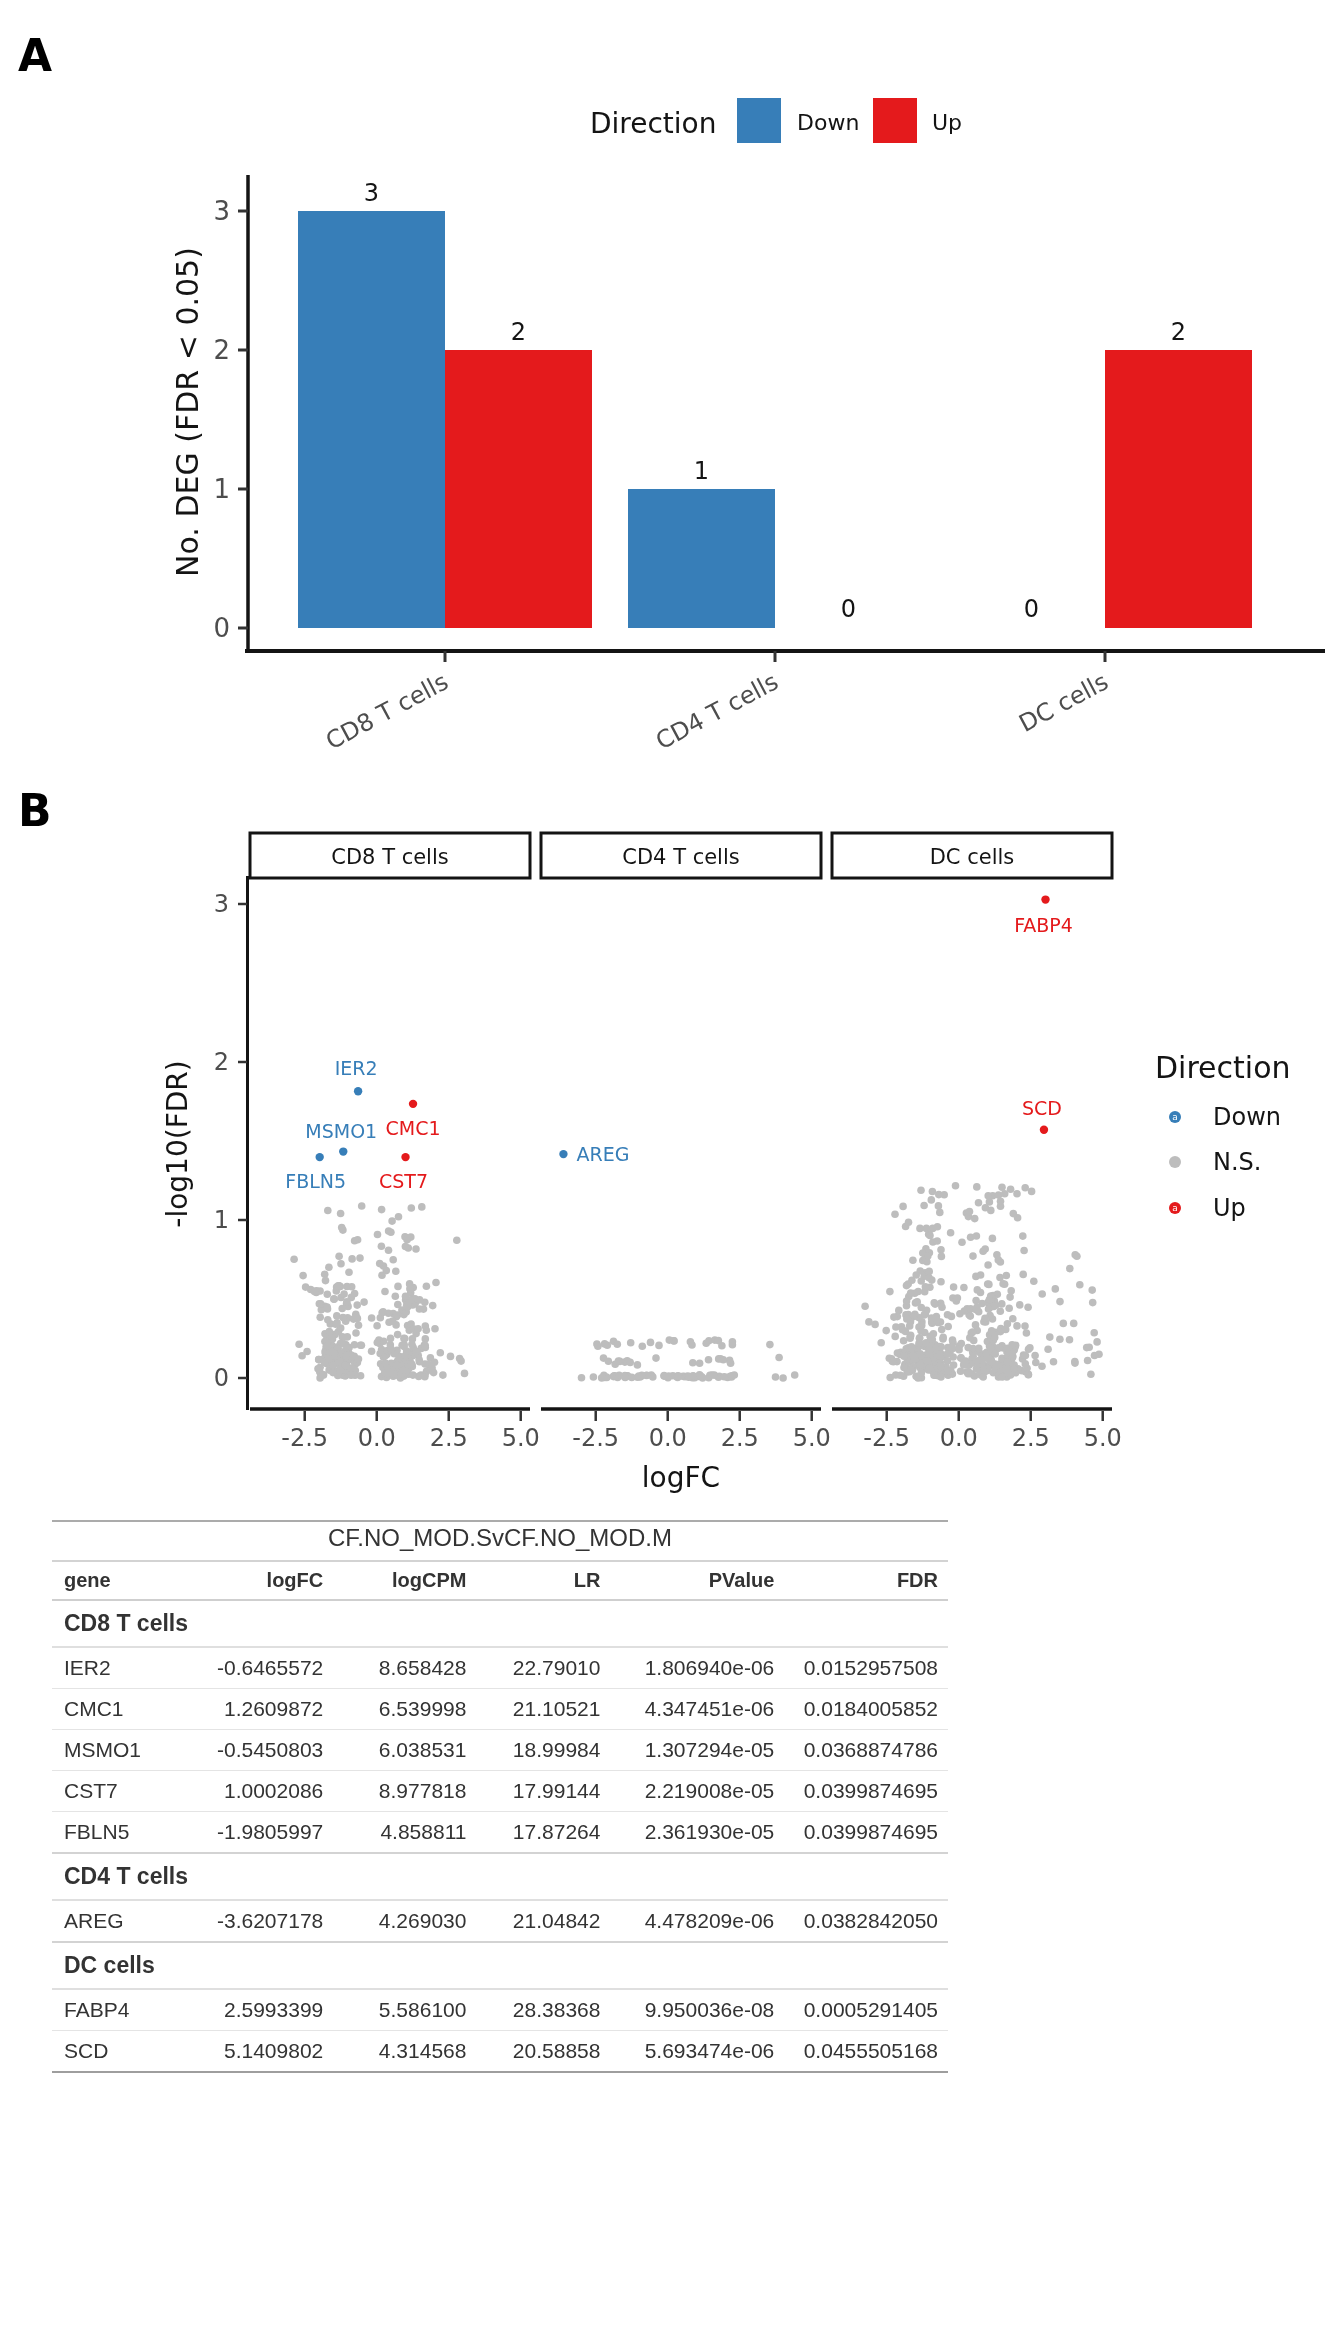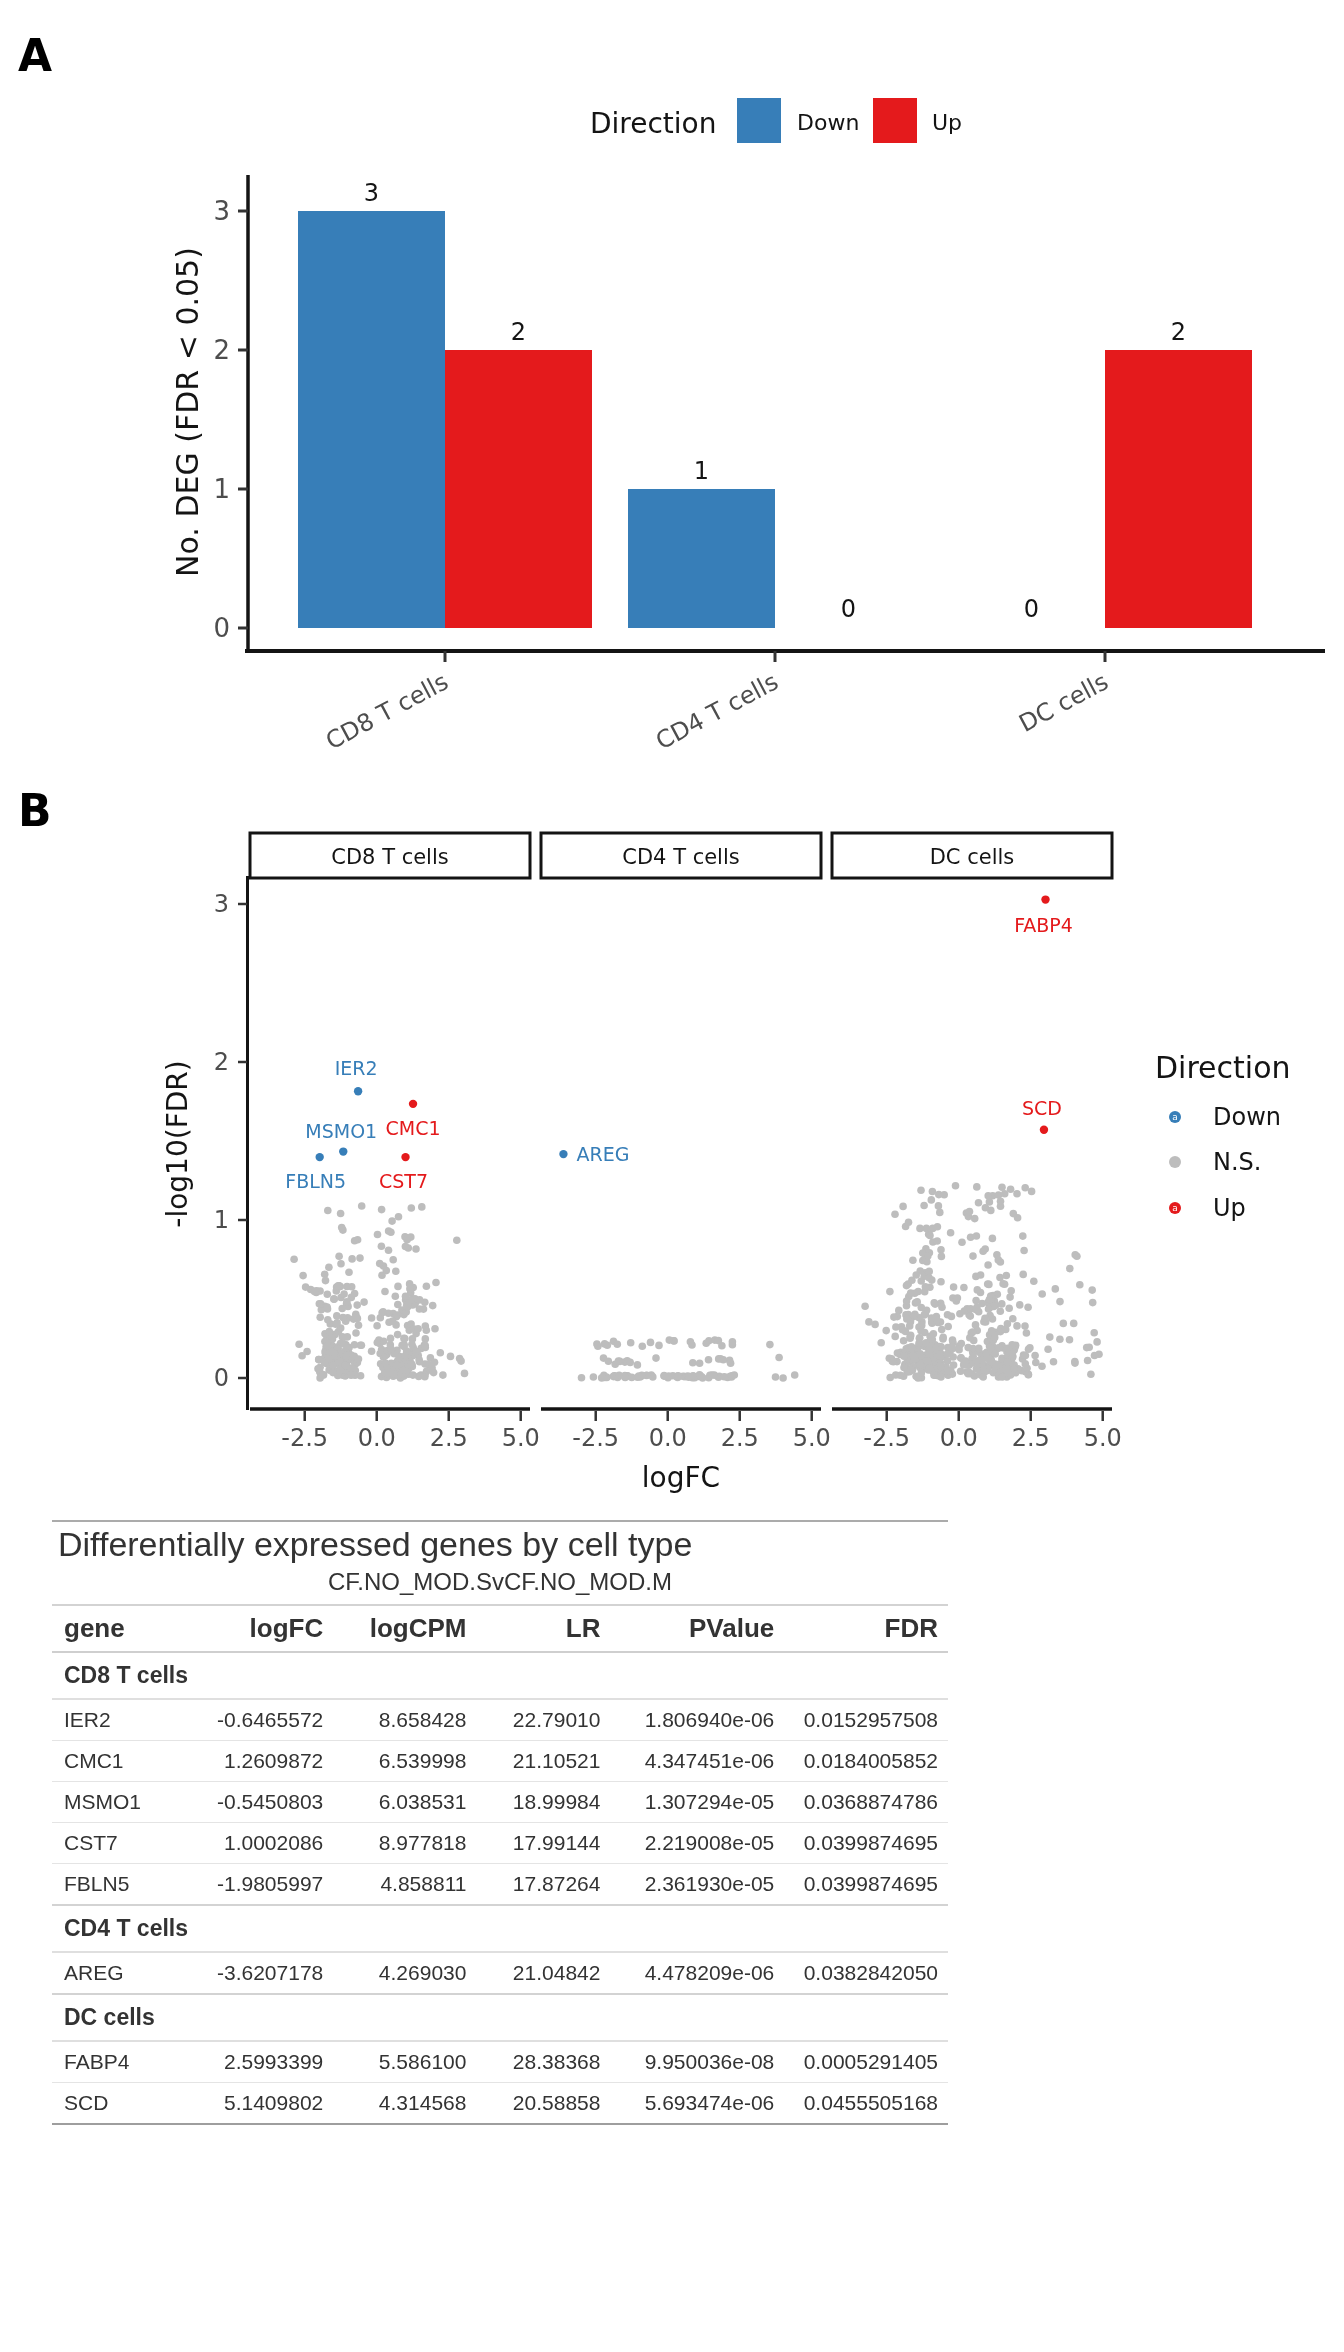--- a/index.html
+++ b/index.html
@@ -10,21 +10,21 @@
   #panelB-svg{top:760px;}
   .panel-letter{font-size:44px;font-weight:bold;fill:#000000;}
   
   #deg-table{position:absolute;left:52px;top:1520px;width:896px;
              font-family:"Liberation Sans","DejaVu Sans",sans-serif;color:#333;
              border-top:2px solid #ABABAB;}
   .gt-title{font-size:34px;line-height:44px;padding-left:6px;color:#333;font-weight:normal;}
   .gt-subtitle{font-size:24px;line-height:32px;text-align:center;color:#333;
                border-bottom:2px solid #D3D3D3;padding-bottom:6px;}
   #deg-table table{border-collapse:collapse;width:100%;table-layout:fixed;}
-  #deg-table th{font-size:26px;font-weight:bold;padding:7px 10px;border-bottom:2px solid #CFCFCF;}
+  #deg-table th{font-size:20px;font-weight:bold;padding:7px 10px;border-bottom:2px solid #CFCFCF;}
   #deg-table th.num,#deg-table td.num{text-align:right;}
   #deg-table th.txt,#deg-table td.txt{text-align:left;padding-left:12px;}
   #deg-table td{font-size:21px;padding:8px 10px;border-bottom:1px solid #E4E4E4;}
   #deg-table tr.group-row td{font-size:23px;font-weight:bold;text-align:left;padding:9px 12px;
        border-top:2px solid #D3D3D3;border-bottom:2px solid #DFDFDF;}
   #deg-table tbody{border-bottom:2px solid #9E9E9E;}
   #deg-table table{border-bottom:2px solid #9E9E9E;}
   .col-gene{width:130px}.col-logfc{width:145px}.col-logcpm{width:140px}
   .col-lr{width:131px}.col-pval{width:170px}.col-fdr{width:160px}
 </style>
@@ -1149,21 +1149,20 @@
       <text id="pb-keyl-1" x="1175" y="405" font-size="9" fill="#ffffff" text-anchor="middle"></text>
       <text x="1213" y="410" font-size="24" fill="#141414">N.S.</text>
 
       <circle id="pb-key-2" cx="1175" cy="448" r="6" fill="#E41A1C"></circle>
       <text id="pb-keyl-2" x="1175" y="451" font-size="9" fill="#ffffff" text-anchor="middle">a</text>
       <text x="1213" y="456" font-size="24" fill="#141414">Up</text>
     </g>
   </svg>
 
   <div id="deg-table">
-    <div class="gt-title">Differentially expressed genes by cell type</div>
     <div class="gt-subtitle">CF.NO_MOD.SvCF.NO_MOD.M</div>
     <table>
       <colgroup>
         <col class="col-gene">
           <col class="col-logfc">
           <col class="col-logcpm">
         <col class="col-lr">
           <col class="col-pval">
           <col class="col-fdr">
       </colgroup>

